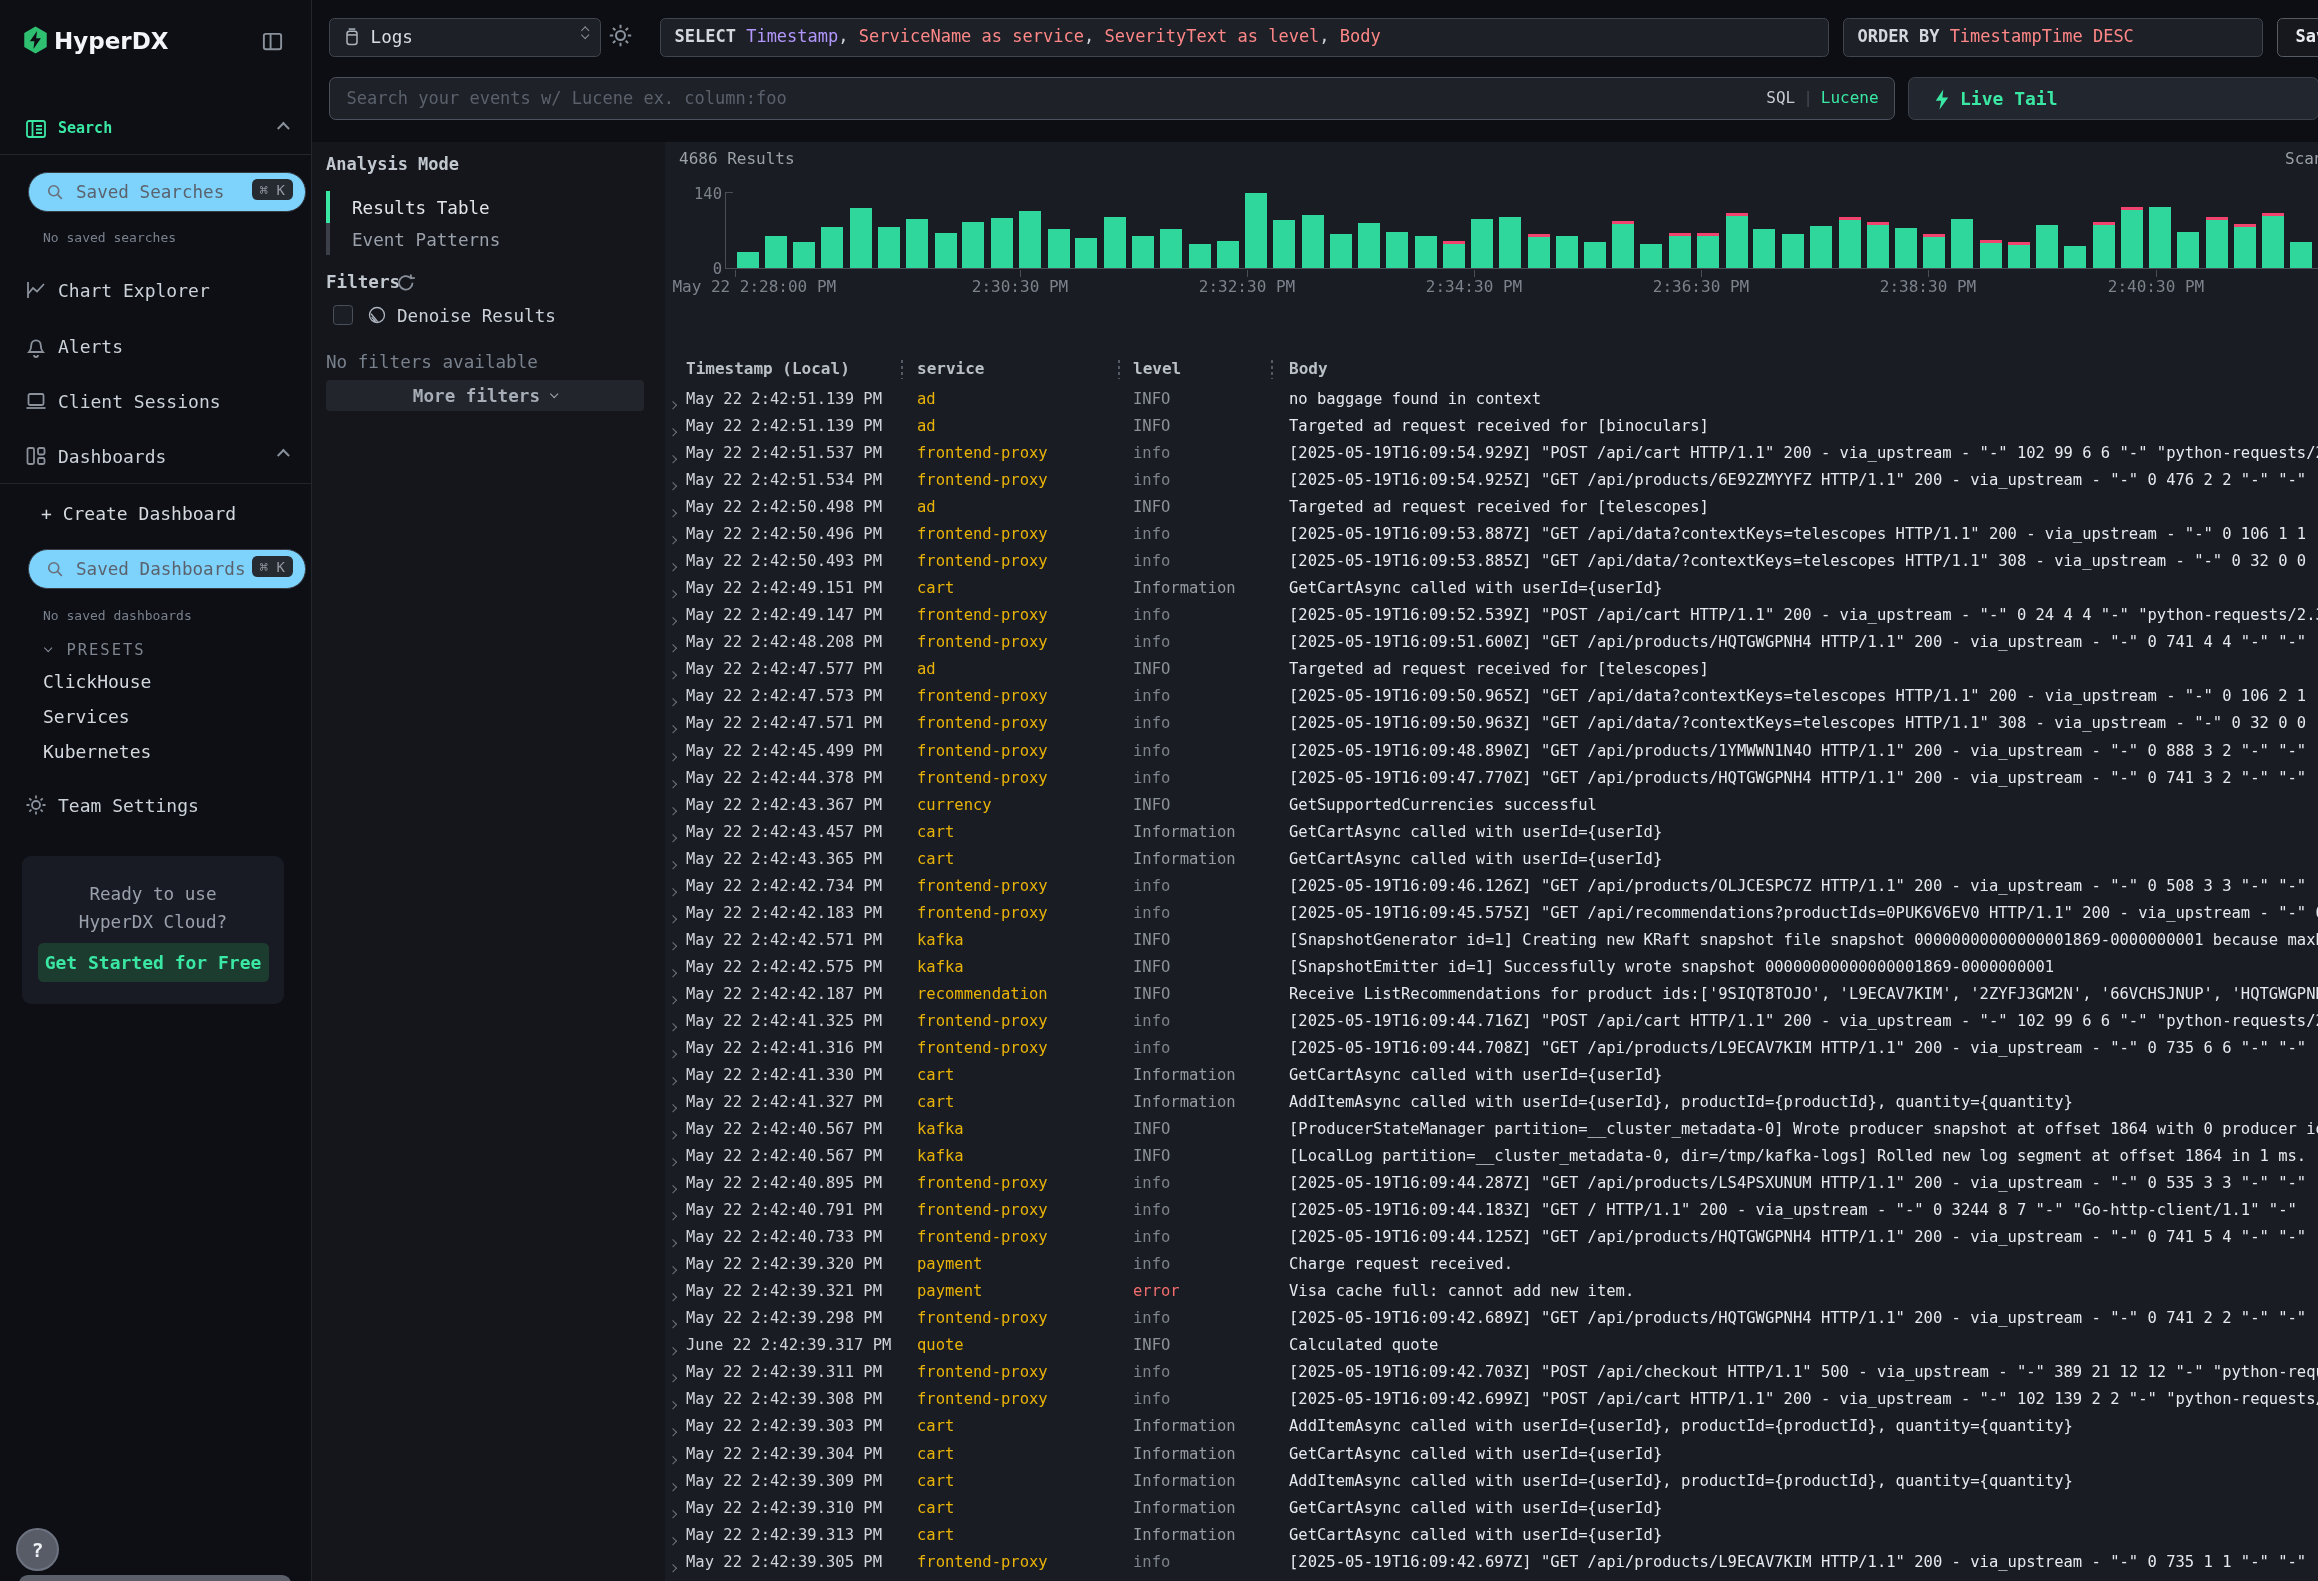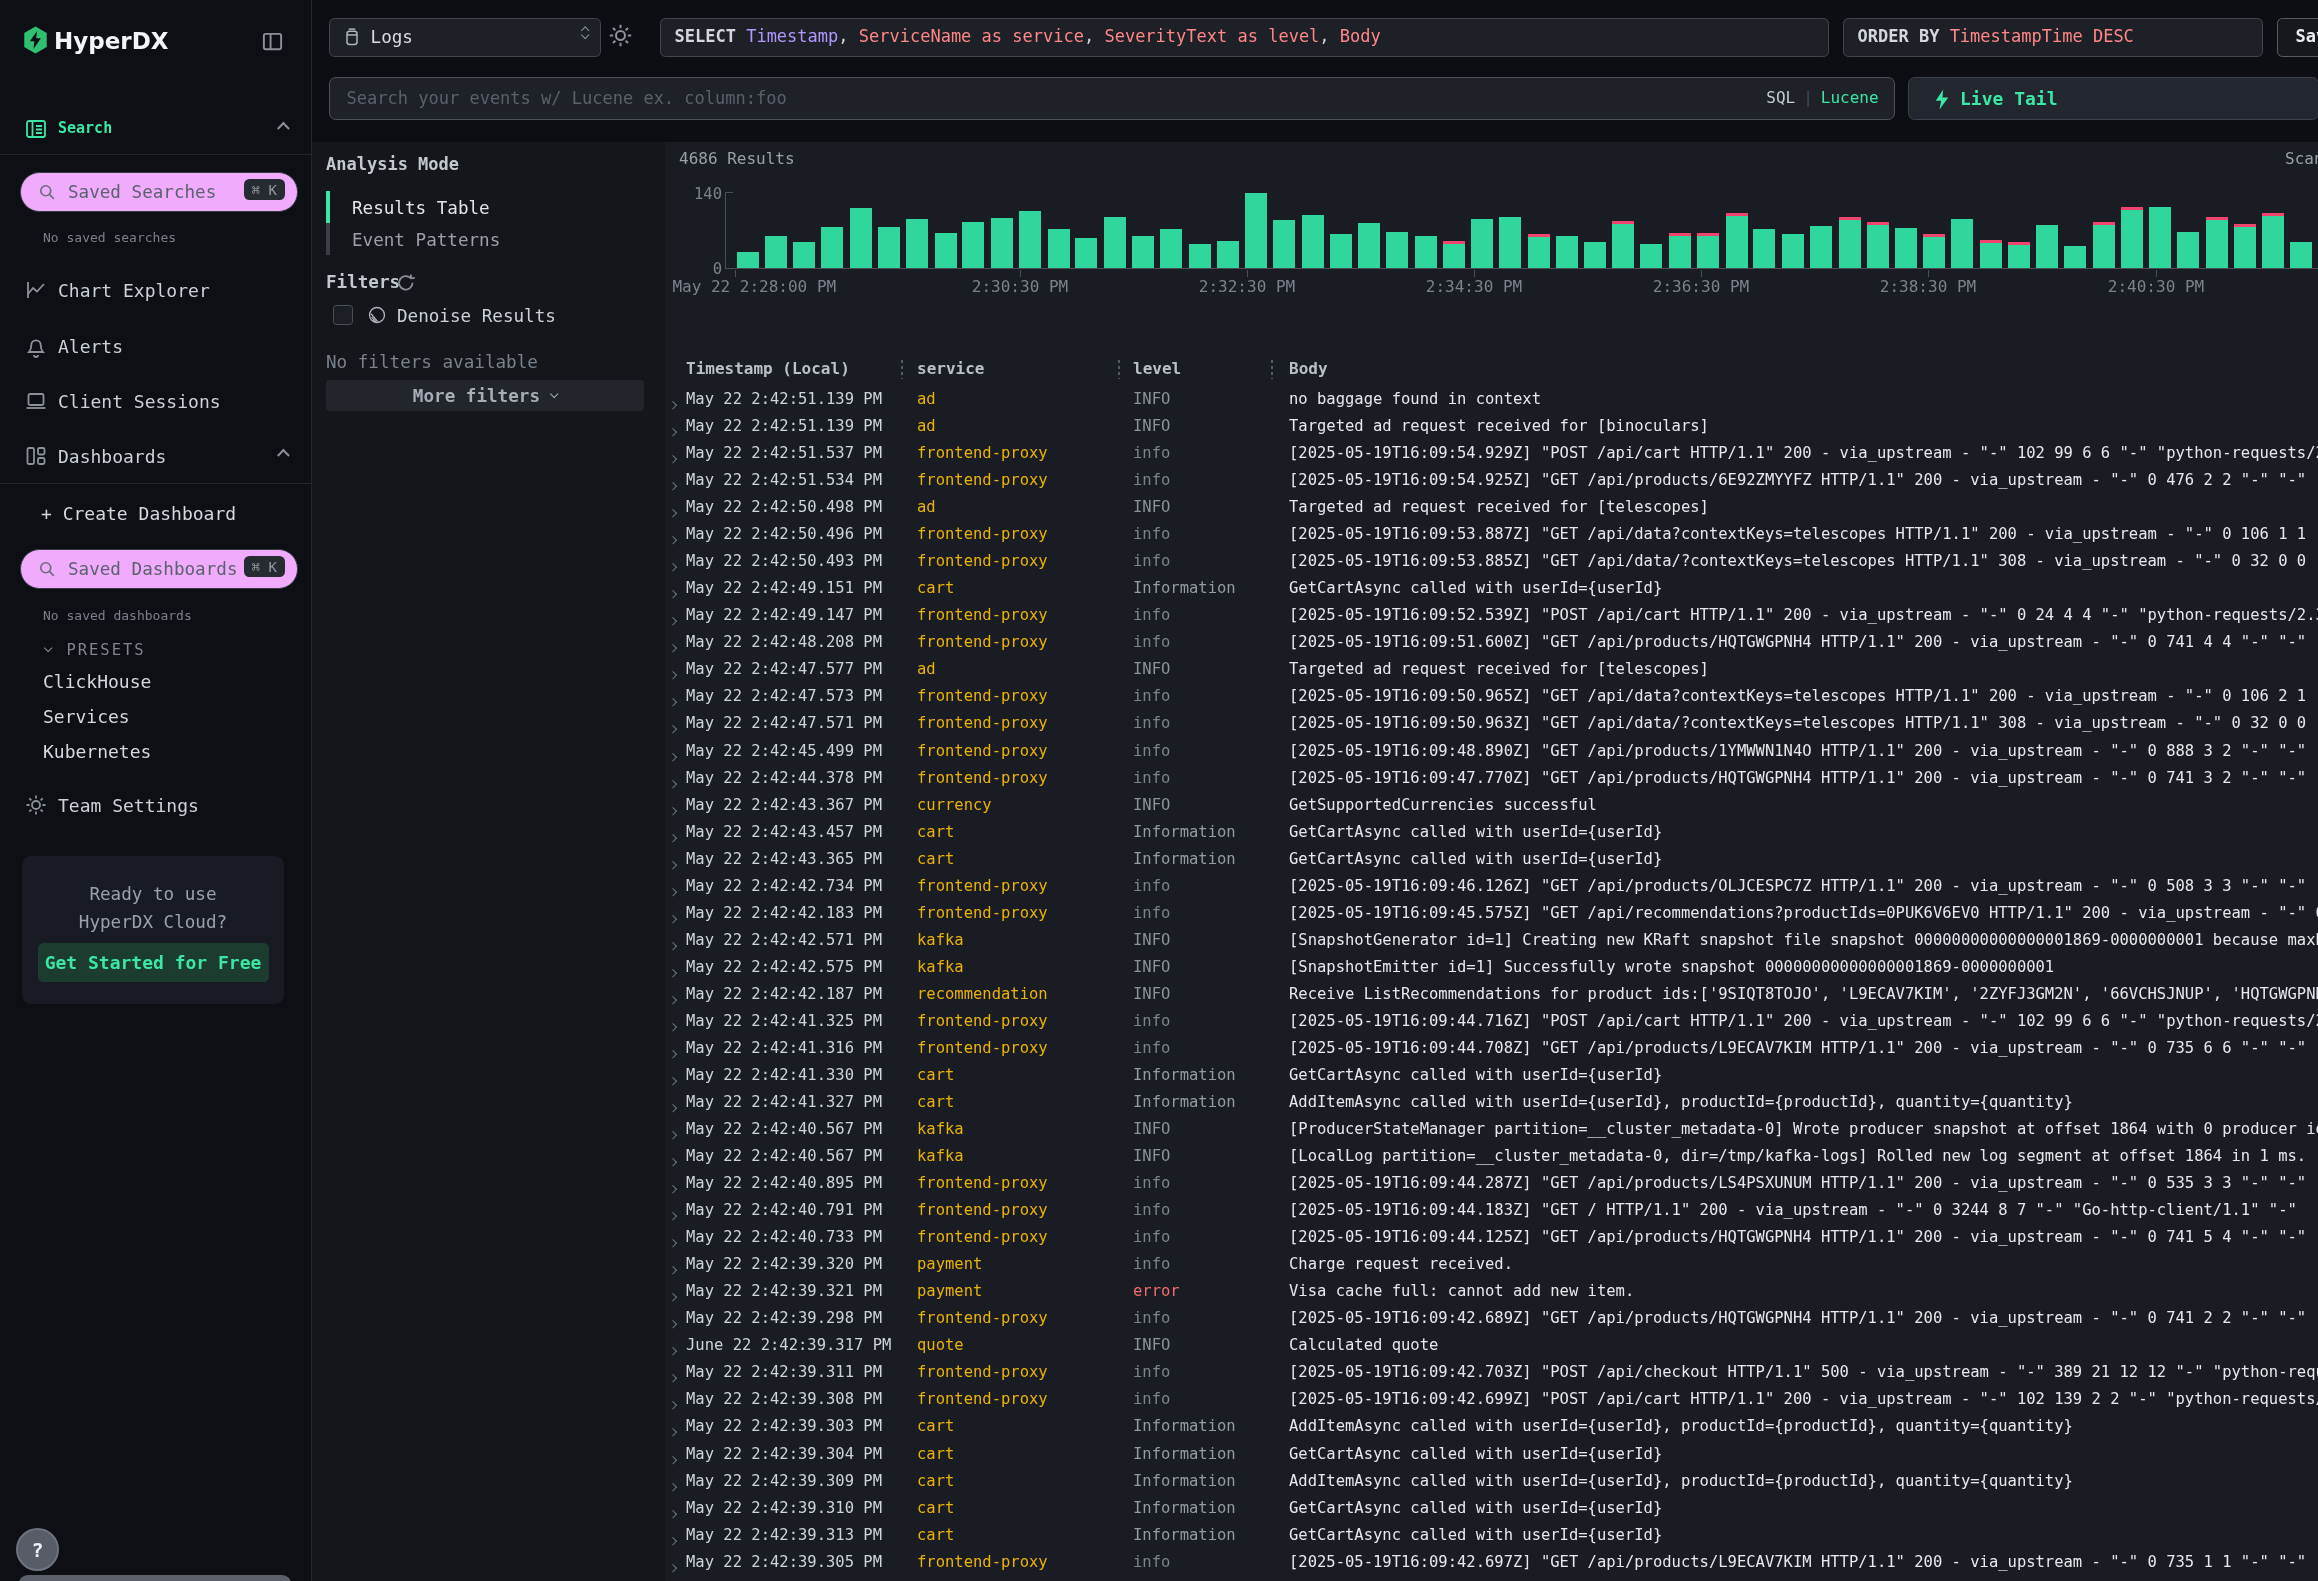--- a/index.html
+++ b/index.html
@@ -14,21 +14,21 @@
   .brand-row{position:absolute;left:0;top:20px;width:100%;height:43px}
   .brand-text{position:absolute;left:54px;top:8px;font-family:"DejaVu Sans","Liberation Sans",sans-serif;font-weight:bold;font-size:23px;color:#f2f4f7}
   .collapse-btn{position:absolute;left:261px;top:9.5px;color:#8a919b;cursor:pointer}
   .side-divider{position:absolute;left:0;width:100%;height:0;border-top:1.4px solid #21252c}
   .nav-row{position:absolute;left:0;width:100%;height:43px}
   .nav-icon{position:absolute;left:24px;top:9.5px;color:#8a919b}
   .nav-label{position:absolute;left:58px;top:12px;font-size:18px;color:#ccd2d9}
   .nav-label.green{color:var(--accent-green);font-weight:bold;font-size:15px}
   .chev{display:inline-block;border-style:solid;border-color:#8a919b;border-width:0 2px 2px 0;padding:3.4px}
   .chev.up{transform:rotate(-135deg)} .chev.down{transform:rotate(45deg)} .chev.right{transform:rotate(-45deg)}
-  .pill{position:absolute;left:20px;width:276px;height:38px;border:1.4px solid #363b44;border-radius:19.6px;background:#f0abfc}
+  .pill{position:absolute;left:28px;width:276px;height:38px;border:1.4px solid #363b44;border-radius:19.6px;background:#7dd3fc}
   .pill .mag{position:absolute;left:16px;top:8.8px;color:#6a717c}
   .pill .ph{position:absolute;left:47px;top:8.8px;font-size:17.6px;color:#5b626d}
   .kbd{position:absolute;right:12px;top:6px;background:#262a31;border-radius:5.4px;padding:2.7px 8px;font-size:14px;color:#949ba5}
   .muted-line{position:absolute;font-size:13px;color:#79818c}
   .preset-head{position:absolute;font-size:15.5px;letter-spacing:2px;color:#7e858f}
   .preset-item{position:relative;font-size:18px;color:#d4d9df;margin-bottom:14px;cursor:pointer}
   .cloud-card{position:absolute;left:22px;top:856px;width:262px;height:148px;background:#181b23;border-radius:9px}
   .cloud-text{position:absolute;left:0;top:24px;width:100%;text-align:center;font-size:17.6px;line-height:28px;color:#9aa1ac}
   .cloud-btn{position:absolute;left:15.5px;top:87px;width:231px;height:39px;background:#1d3c30;border-radius:5.4px;
              display:flex;align-items:center;justify-content:center;font-size:18px;font-weight:bold;color:var(--accent-green);cursor:pointer}

